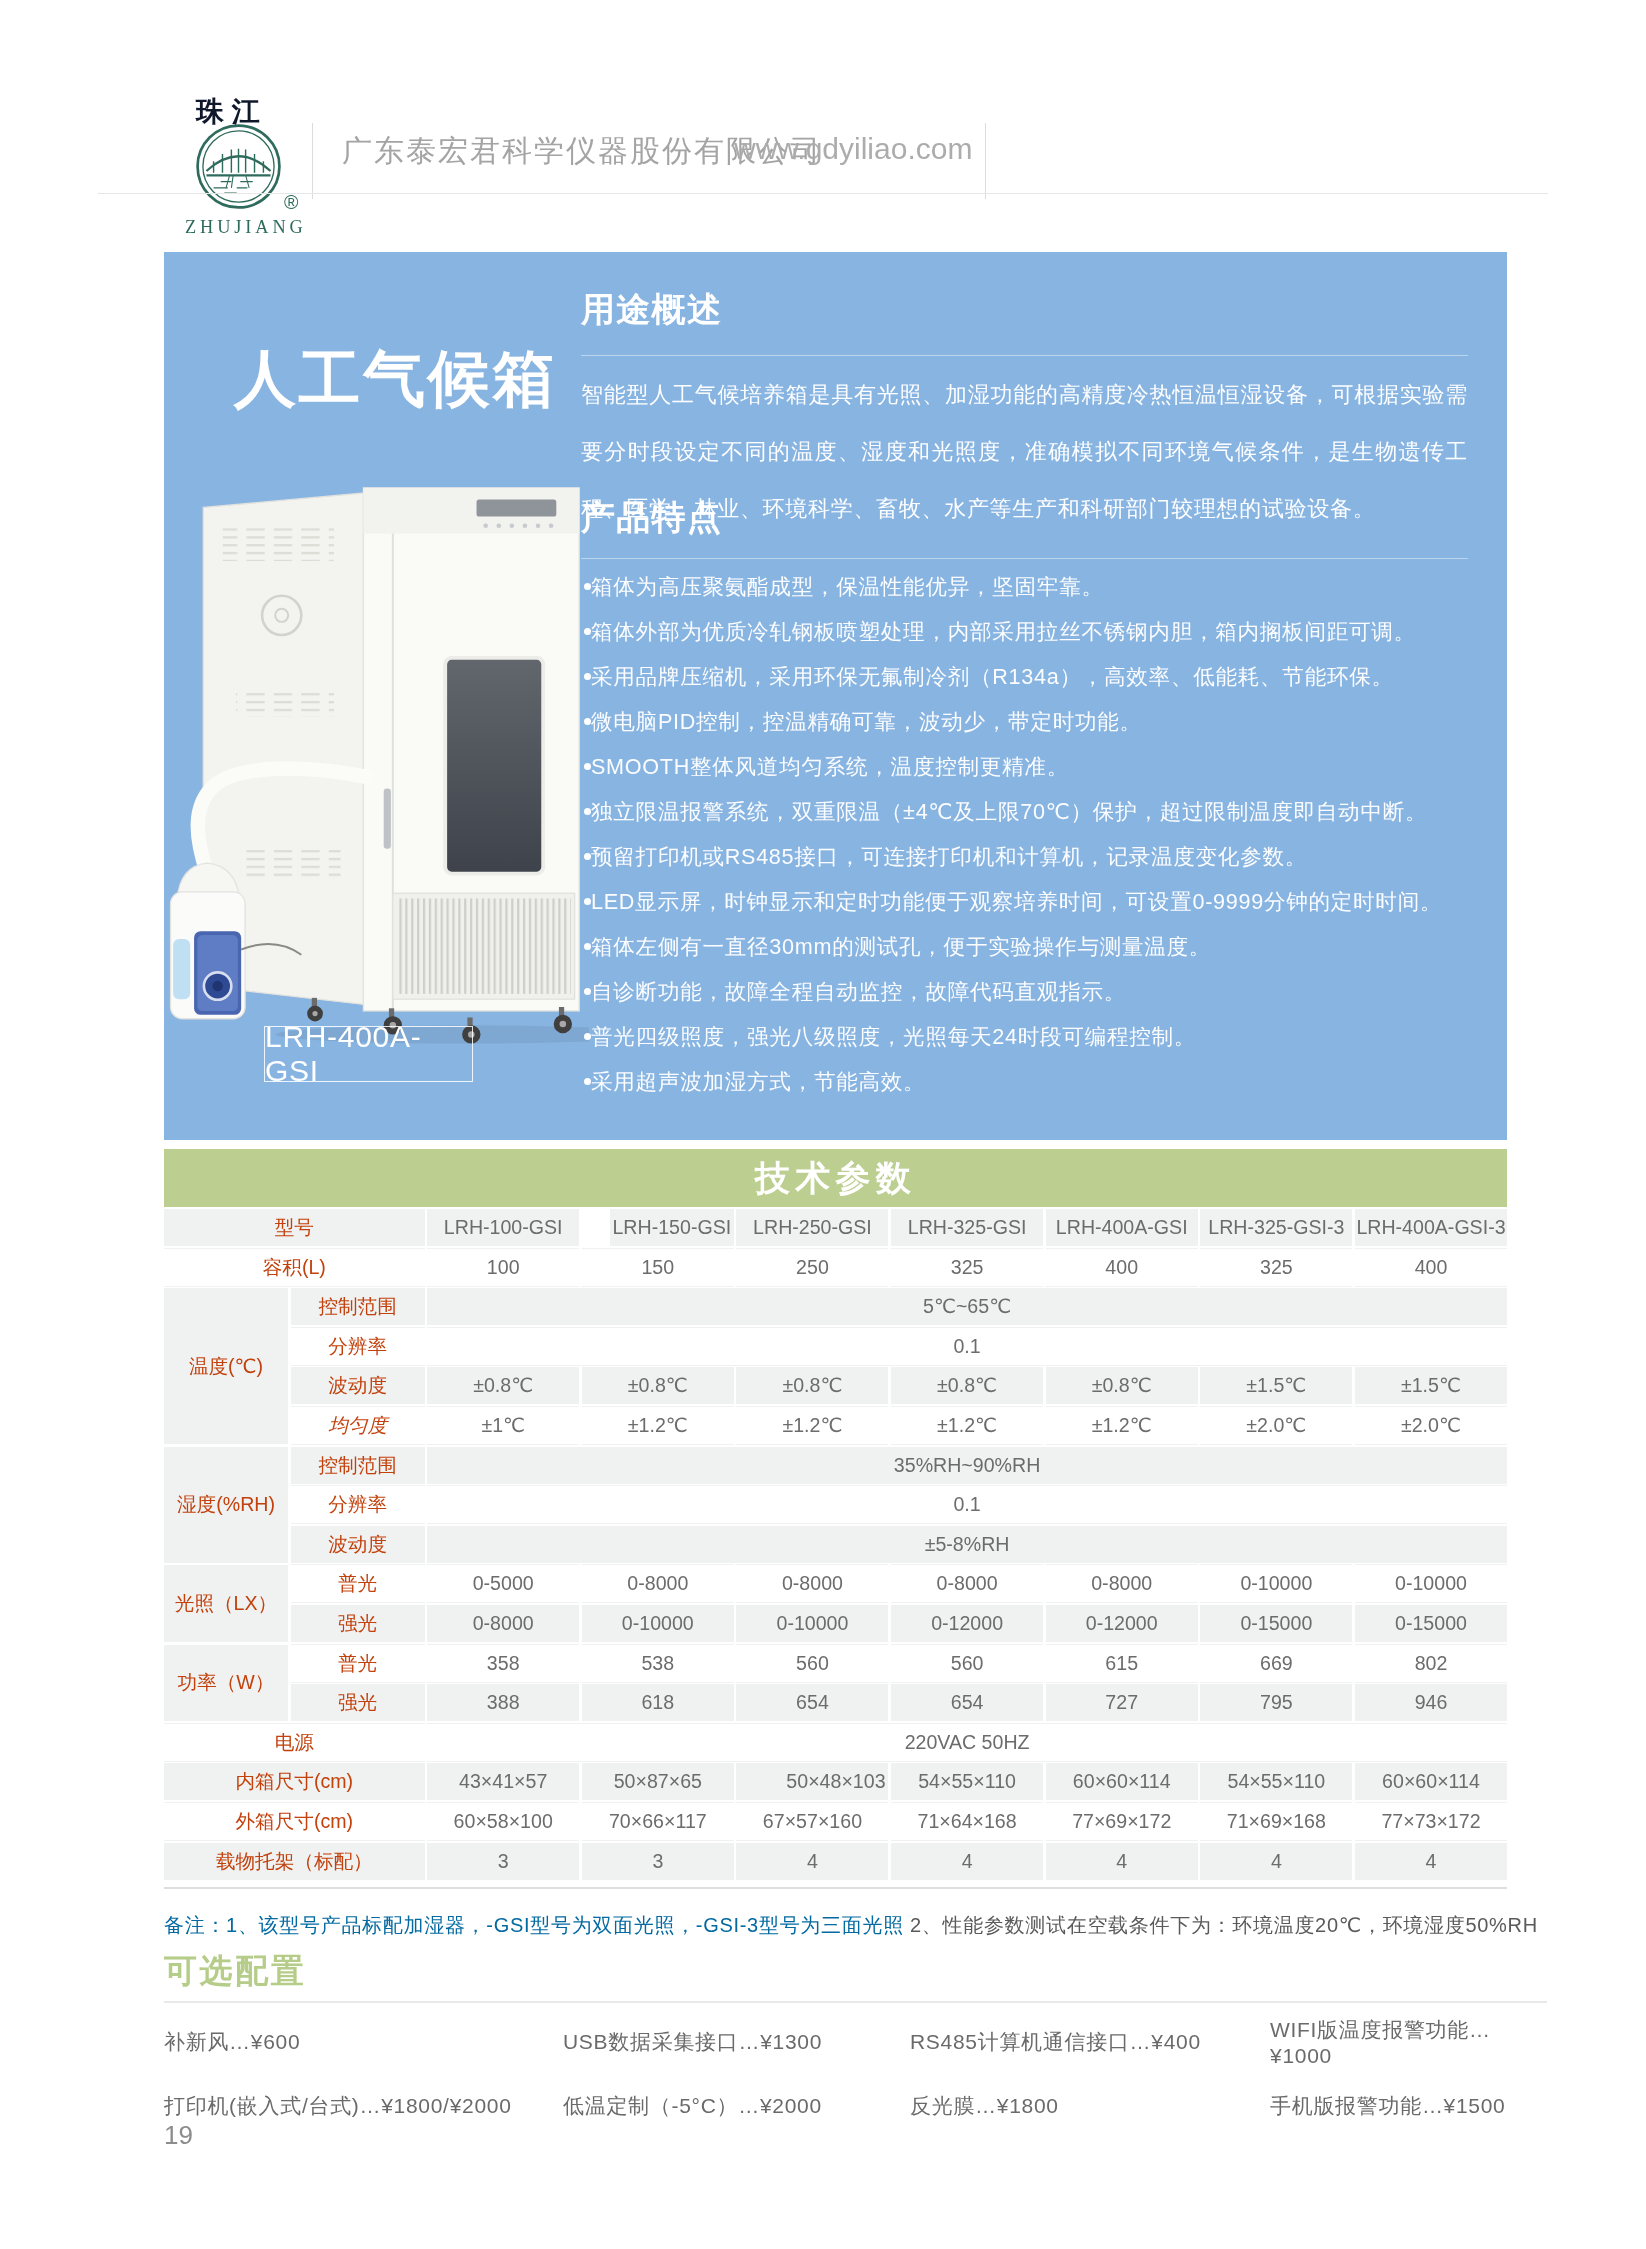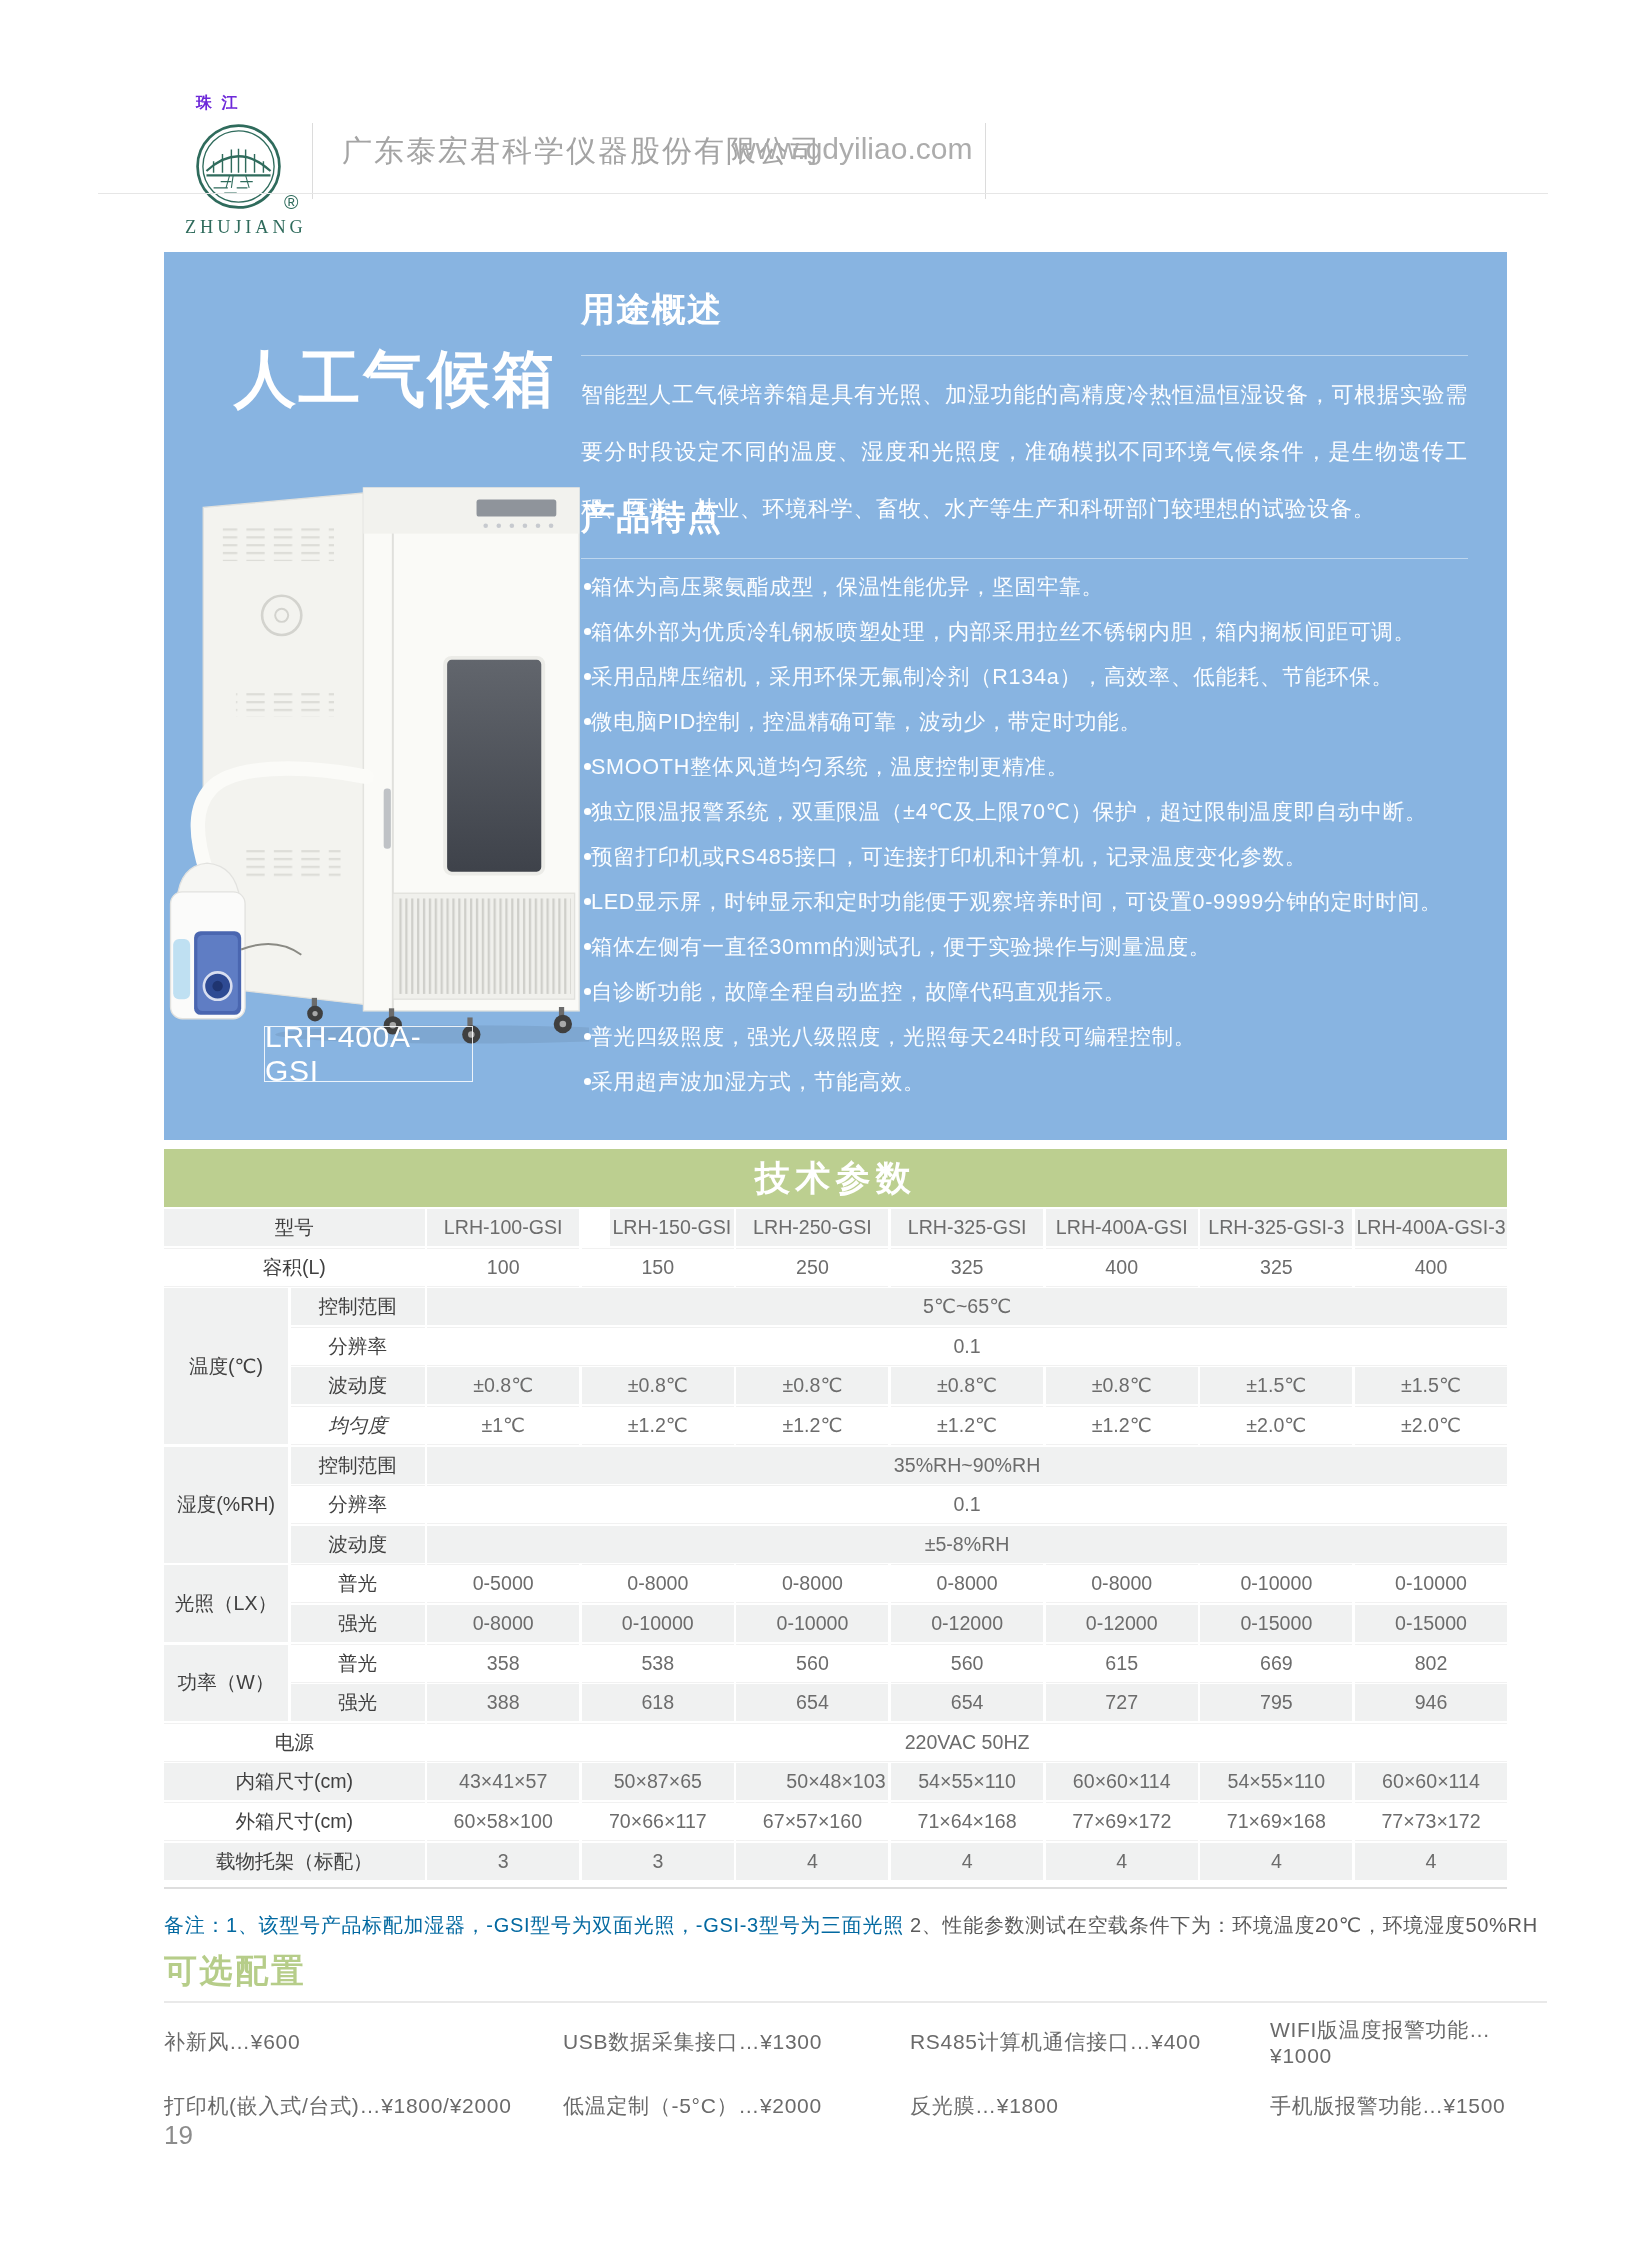--- a/index.html
+++ b/index.html
@@ -8,21 +8,21 @@
     --opt-green:#B6CD89;
     --ink:#6C6C6C;
   }
   html,body{margin:0;padding:0;background:#fff;}
   .page{
     position:relative;width:1647px;height:2250px;background:#fff;overflow:hidden;
     font-family:"Liberation Sans","DejaVu Sans",sans-serif;color:#333;
   }
   
   .logo-chars{position:absolute;left:196px;top:93px;width:98px;display:flex;justify-content:space-between;
-    font-size:16px;font-weight:bold;color:#6d28d9;font-family:Liberation Mono, monospace;}
+    font-size:28px;font-weight:bold;color:#0f172a;font-family:Liberation Sans, sans-serif;}
   .logo-emblem{position:absolute;left:194px;top:122px;width:89px;height:89px;}
   .logo-reg{position:absolute;left:284px;top:191px;font-size:19.6px;color:#2F6B5C;}
   .logo-en{position:absolute;left:185px;top:217px;width:118px;text-align:center;font-size:18.3px;
     letter-spacing:3.9px;color:#2F6B5C;font-family:"Liberation Serif","DejaVu Serif",serif;}
   .vline{position:absolute;top:123px;width:1.3px;height:76px;background:#DCDCDC;}
   .v1{left:312px;}
   .v2{left:985px;}
   .company{position:absolute;left:342px;top:131px;font-size:30px;color:#A4A4A4;letter-spacing:2px;}
   .website{position:absolute;left:734px;top:132px;font-size:30px;color:#ACACAC;}
   .header-rule{position:absolute;left:98px;top:193px;width:1450px;height:1.3px;background:#E6E6E6;}
@@ -48,21 +48,21 @@
   
   .photo{position:absolute;left:164px;top:481px;width:425px;height:576px;}
   
   .specs-title{position:absolute;left:164px;top:1149px;width:1343px;height:58px;background:var(--green);
     display:flex;align-items:center;justify-content:center;font-size:35px;font-weight:bold;color:#FFFFFF;letter-spacing:5.2px;}
   .spec-grid{position:absolute;left:164px;top:1209px;width:1343px;display:grid;
     grid-template-columns:124px 134px repeat(7,1fr);grid-template-rows:repeat(17,37px);gap:2.6px;}
   .cell{display:flex;align-items:center;justify-content:center;font-size:19.6px;color:var(--ink);text-align:center;}
   .cell.shade{background:#F0F1F1;}
   .cell.plain{background:#FFFFFF;box-shadow:0 -0.7px 0 #ECECEC,0 0.7px 0 #ECECEC;}
-  .cell.label,.cell.group{color:#404040;}
+  .cell.label,.cell.group{color:#c2410c;}
   .spec-bottom-rule{position:absolute;left:164px;top:1887px;width:1343px;height:2px;background:#DEDEDE;}
   
   .note1{position:absolute;left:164px;top:1912px;font-size:20px;color:#0369a1;letter-spacing:0.7px;}
   .note2{position:absolute;left:910px;top:1912px;font-size:20px;color:#5A5A5A;letter-spacing:0.7px;}
   .opt-h{position:absolute;left:164px;top:1949px;margin:0;font-size:33px;font-weight:bold;color:var(--opt-green);letter-spacing:2.6px;}
   .opt-rule{position:absolute;left:164px;top:2001px;width:1383px;height:2px;background:#E9E9E9;}
   .opt-grid{position:absolute;left:164px;top:2027px;width:1387px;display:grid;
     grid-template-columns:399px 347px 360px auto;grid-auto-rows:29px;row-gap:35px;}
   .opt-grid div{font-size:21px;color:#6A6A6A;letter-spacing:0.7px;display:flex;align-items:center;}
   .pagenum{position:absolute;left:164px;top:2120px;font-size:26px;color:#8C8C8C;}

